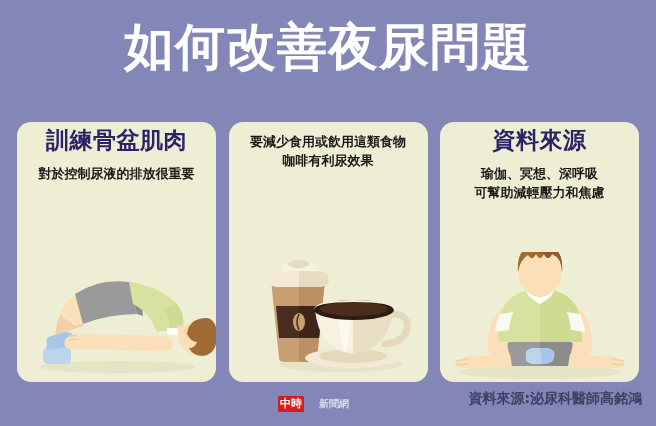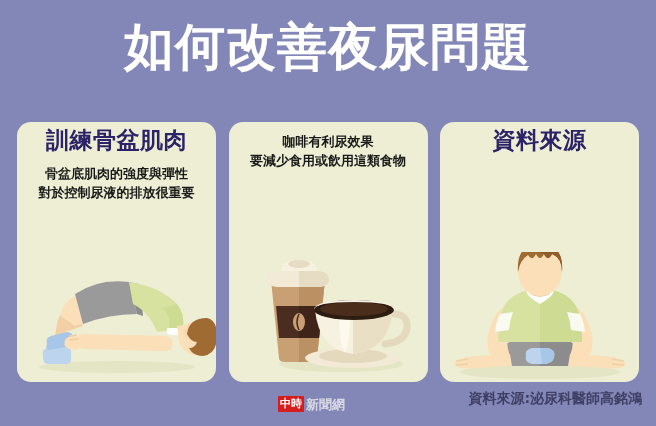--- a/index.html
+++ b/index.html
@@ -89,38 +89,38 @@
   }
 
   
   #footer-logo {
     position: absolute;
     left: 278px;
     top: 396px;
     height: 16px;
     display: flex;
     flex-direction: row;
-    align-items: flex-end;
+    align-items: center;
   }
   .logo-badge {
     background: #d61c1c;
     color: #ffffff;
     font-size: 11px;
     line-height: 14px;
     font-weight: 700;
     padding: 1px 2px;
     letter-spacing: 0px;
     border-radius: 1px;
   }
   .logo-word {
     color: #d9d9e4;
-    font-size: 13px;
+    font-size: 10px;
     line-height: 14px;
     font-weight: 700;
-    margin-left: 2px;
+    margin-left: 15px;
     letter-spacing: 0px;
   }
   #source-credit {
     position: absolute;
     right: 14px;
     top: 392px;
     color: #3f3f63;
     font-size: 14px;
     line-height: 12px;
     font-weight: 700;
@@ -133,21 +133,20 @@
 
 <div id="infographic">
 
   <div id="page-title">如何改善夜尿問題</div>
 
   <div id="cards">
 
     <div class="card">
       <div class="card-heading">訓練骨盆肌肉</div>
       <div class="card-body">
-        <div>骨盆底肌肉的強度與彈性</div>
         <div>對於控制尿液的排放很重要</div>
       </div>
       <svg class="card-art" viewBox="0 0 199 130" preserveAspectRatio="xMidYMax meet">
 
         <ellipse cx="100" cy="115" rx="78" ry="6" fill="#e3e5c4"></ellipse>
 
         <path d="M34 108 L40 72 Q42 60 52 58 L60 56 L66 74 L48 80 L44 108 Z" fill="#f2cfa5"></path>
 
         <path d="M26 104 Q24 98 30 96 L48 92 Q54 92 54 98 L54 108 Q54 112 48 112 L32 112 Q26 112 26 106 Z" fill="#bcd4ee"></path>
         <path d="M30 92 Q28 86 34 84 L50 80 Q56 80 56 86 L56 94 L32 98 Q28 98 30 92 Z" fill="#a8c7e8"></path>
@@ -172,22 +171,22 @@
         <ellipse cx="180" cy="86" rx="18" ry="17" fill="#fbdfb8"></ellipse>
 
         <path d="M166 80 Q170 72 180 71 L180 78 Q172 80 170 86 Z" fill="#f7d6ab"></path>
 
         <path d="M170 82 Q172 66 190 66 Q200 68 200 84 Q200 102 186 104 Q176 104 172 96 Q178 96 180 90 Q174 90 170 82 Z" fill="#a06a33"></path>
       </svg>
     </div>
 
     <div class="card">
       <div class="card-body">
+        <div>要減少食用或飲用這類食物</div>
         <div>咖啡有利尿效果</div>
-        <div>要減少食用或飲用這類食物</div>
       </div>
       <svg class="card-art" viewBox="0 0 199 130" preserveAspectRatio="xMidYMax meet">
 
         <ellipse cx="112" cy="112" rx="62" ry="8" fill="#e3e5c4"></ellipse>
 
         <path d="M42 28 L96 28 L88 106 Q88 110 82 110 L56 110 Q50 110 50 106 Z" fill="#c9a074"></path>
         <path d="M70 28 L96 28 L88 106 Q88 110 82 110 L70 110 Z" fill="#bb9164"></path>
 
         <path d="M47 54 L93 54 L90 86 L50 86 Z" fill="#4a2d20"></path>
         <path d="M70 54 L93 54 L90 86 L70 86 Z" fill="#3e2419"></path>
@@ -212,20 +211,24 @@
 
         <ellipse cx="125" cy="58" rx="40" ry="10" fill="#2d1c12"></ellipse>
         <ellipse cx="125" cy="57" rx="34" ry="7" fill="#4a2d1b"></ellipse>
 
         <path d="M85 58 Q85 48 125 48 Q165 48 165 58 Q165 50 125 50 Q85 50 85 58 Z" fill="#f7f1e1"></path>
       </svg>
     </div>
 
     <div class="card">
       <div class="card-heading">資料來源</div>
+      <div class="card-body">
+        <div>瑜伽、冥想、深呼吸</div>
+        <div>可幫助減輕壓力和焦慮</div>
+      </div>
       <svg class="card-art" viewBox="0 0 199 130" preserveAspectRatio="xMidYMax meet">
 
         <ellipse cx="100" cy="120" rx="80" ry="7" fill="#e3e5c4"></ellipse>
 
         <path d="M56 102 Q72 82 100 82 Q128 82 144 102 Q146 110 138 114 L62 114 Q54 110 56 102 Z" fill="#9a9a9a"></path>
         <path d="M100 82 Q128 82 144 102 Q146 110 138 114 L100 114 Z" fill="#8c8c8c"></path>
 
         <path d="M14 112 Q22 104 38 104 L70 102 L72 114 L34 116 Q18 118 14 112 Z" fill="#fbdfb8"></path>
         <path d="M186 112 Q178 104 162 104 L130 102 L128 114 L166 116 Q182 118 186 112 Z" fill="#fbdfb8"></path>
 

